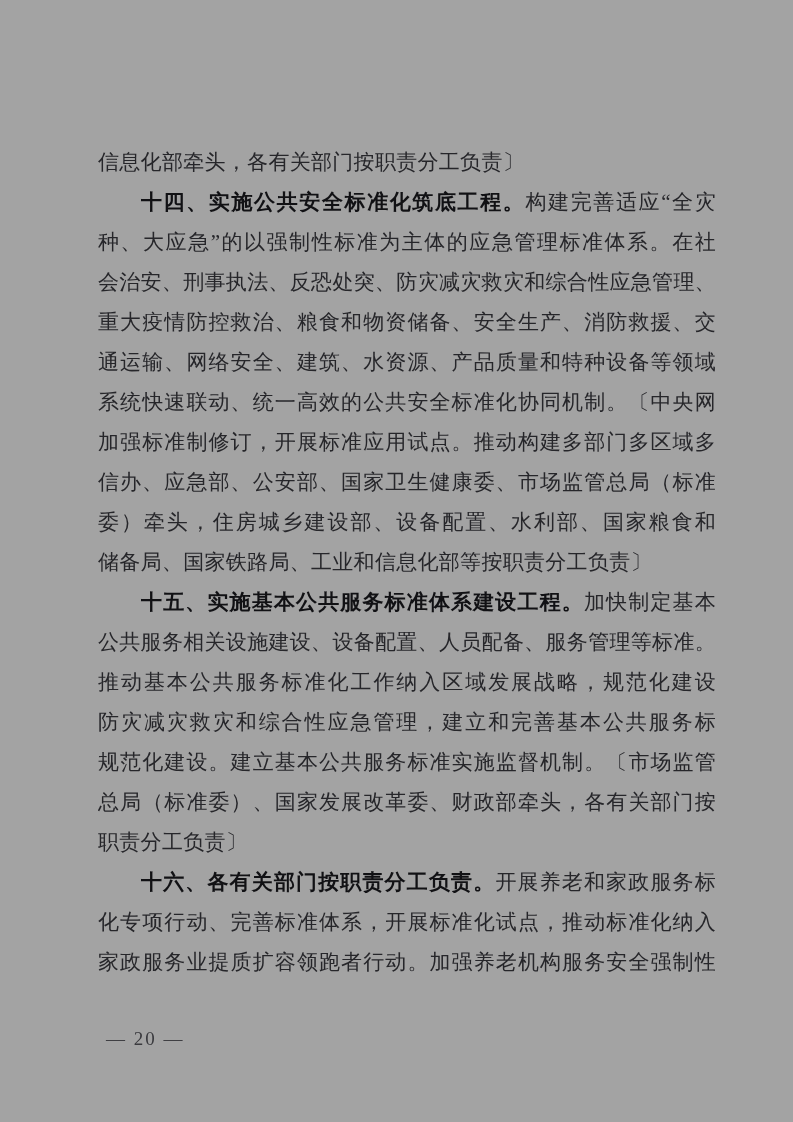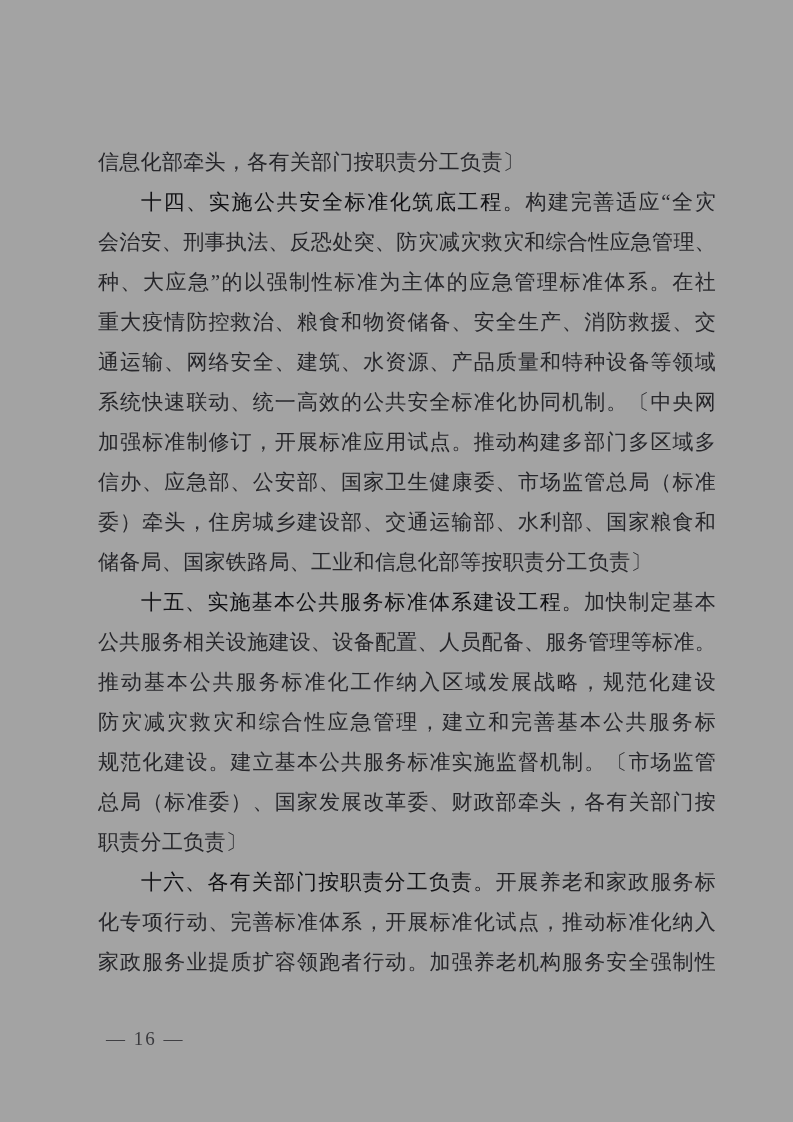--- a/index.html
+++ b/index.html
@@ -28,55 +28,55 @@
   }
   .line.fill {
     text-align: justify;
     text-align-last: justify;
   }
   .line.indent {
     padding-left: 43px;
   }
   .hd {
     font-family: "Liberation Sans", "DejaVu Sans", sans-serif;
-    font-weight: normal;
+    font-weight: bold;
     color: #111114;
   }
   .page-number {
     position: absolute;
     left: 106px;
     top: 1026px;
     font-size: 19px;
     line-height: 26px;
     letter-spacing: 2px;
     color: #3a3a3e;
     font-family: "Liberation Serif", "DejaVu Serif", serif;
   }
 </style>
 </head>
 <body>
 
 <div class="page">
   <div class="text-block">
       <div class="line">信息化部牵头，各有关部门按职责分工负责〕</div>
       <div class="line fill indent"><span class="hd">十四、实施公共安全标准化筑底工程。</span>构建完善适应“全灾</div>
+      <div class="line fill">种、大应急”的以强制性标准为主体的应急管理标准体系。在社</div>
       <div class="line fill">会治安、刑事执法、反恐处突、防灾减灾救灾和综合性应急管理、</div>
-      <div class="line fill">种、大应急”的以强制性标准为主体的应急管理标准体系。在社</div>
       <div class="line fill">重大疫情防控救治、粮食和物资储备、安全生产、消防救援、交</div>
       <div class="line fill">通运输、网络安全、建筑、水资源、产品质量和特种设备等领域</div>
       <div class="line fill">系统快速联动、统一高效的公共安全标准化协同机制。〔中央网</div>
       <div class="line fill">加强标准制修订，开展标准应用试点。推动构建多部门多区域多</div>
       <div class="line fill">信办、应急部、公安部、国家卫生健康委、市场监管总局（标准</div>
-      <div class="line fill">委）牵头，住房城乡建设部、交通运输部、水利部、国家粮食和</div>
+      <div class="line fill">委）牵头，住房城乡建设部、设备配置、水利部、国家粮食和</div>
       <div class="line">储备局、国家铁路局、工业和信息化部等按职责分工负责〕</div>
       <div class="line fill indent"><span class="hd">十五、实施基本公共服务标准体系建设工程。</span>加快制定基本</div>
       <div class="line fill">公共服务相关设施建设、设备配置、人员配备、服务管理等标准。</div>
       <div class="line fill">推动基本公共服务标准化工作纳入区域发展战略，规范化建设</div>
       <div class="line fill">防灾减灾救灾和综合性应急管理，建立和完善基本公共服务标</div>
       <div class="line fill">规范化建设。建立基本公共服务标准实施监督机制。〔市场监管</div>
       <div class="line fill">总局（标准委）、国家发展改革委、财政部牵头，各有关部门按</div>
       <div class="line">职责分工负责〕</div>
       <div class="line fill indent"><span class="hd">十六、各有关部门按职责分工负责。</span>开展养老和家政服务标准</div>
       <div class="line fill">化专项行动、完善标准体系，开展标准化试点，推动标准化纳入</div>
       <div class="line fill">家政服务业提质扩容领跑者行动。加强养老机构服务安全强制性</div>
     </div>
-  <div class="page-number">— 16 —</div>
+  <div class="page-number">— 20 —</div>
 </div>
 
 </body></html>

